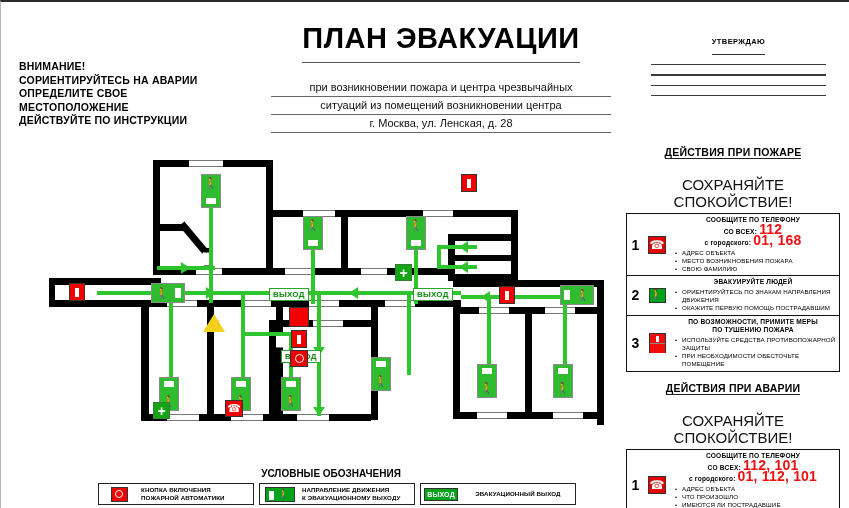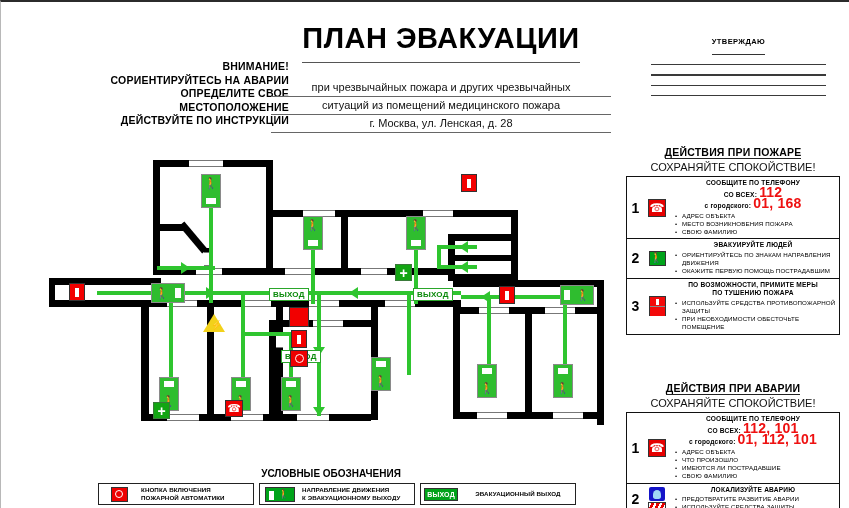--- a/index.html
+++ b/index.html
@@ -13,21 +13,21 @@
     position: relative;
     width: 849px; height: 508px;
     background: #fff;
     border-top: 2px solid #2b2b2b;
     border-left: 1px solid #b8b8b8;
   }
 
   
   #warning-block {
     position: absolute; left: 18px; top: 58px; width: 270px;
-    text-align: right; font-weight: bold; font-size: 10.5px;
+    text-align: left; font-weight: bold; font-size: 10.5px;
     line-height: 13.5px; color: #000; letter-spacing: .2px;
   }
   #title-block { position: absolute; left: 270px; top: 20px; width: 340px; text-align: center; }
   #main-title {
     font-size: 29px; font-weight: bold; letter-spacing: .5px; color: #000;
     padding-bottom: 7px; border-bottom: 1.4px solid #555; display: inline-block;
   }
   #subtitle { margin-top: 16px; font-size: 11px; line-height: 16.5px; color: #111; }
   #subtitle span { display: block; border-bottom: 1px solid #666; padding-bottom: .5px; }
 
@@ -35,21 +35,21 @@
   #approve-label { font-size: 7.5px; font-weight: bold; letter-spacing: .4px; border-bottom: 1px solid #333; display: inline-block; padding-bottom: 8px;}
   .approve-line { height: 1.3px; background: #3a3a3a; margin: 9px 0 0 0; }
 
   
   .panel { position: absolute; width: 214px; left: 625px; }
   .panel-title {
     text-align: center; font-size: 10.5px; font-weight: bold; color: #000;
     border-bottom: 1.3px solid #222; display: inline-block; letter-spacing: .2px;
   }
   .panel-title-wrap { text-align:center; }
-  .panel-sub { text-align: center; font-size: 11px; color: #111; margin-top: 1px; margin-bottom: 3px; }
+  .panel-sub { text-align: center; font-size: 15px; color: #111; margin-top: 16px; margin-bottom: 3px; }
   .itable { border: 1.4px solid #111; width: 100%; }
   .irow { display: flex; border-bottom: 1.2px solid #111; }
   .irow:last-child { border-bottom: none; }
   .inum { width: 17px; flex: 0 0 17px; display: flex; align-items: center; justify-content: center;
           font-size: 14px; font-weight: bold; }
   .iicon { width: 26px; flex: 0 0 26px; display: flex; align-items: center; justify-content: center; }
   .ibody { flex: 1; padding: 2px 3px 2px 0; }
   .ihead { text-align: center; font-size: 6.6px; font-weight: bold; letter-spacing: .2px; line-height: 8.6px; }
   .ihead .red { color: #ee1111; font-size: 14px; }
   .bullets { margin-top: 1px; }
@@ -132,22 +132,22 @@
     <div>ВНИМАНИЕ!</div>
     <div>СОРИЕНТИРУЙТЕСЬ НА АВАРИИ</div>
     <div>ОПРЕДЕЛИТЕ СВОЕ</div>
     <div>МЕСТОПОЛОЖЕНИЕ</div>
     <div>ДЕЙСТВУЙТЕ ПО ИНСТРУКЦИИ</div>
   </div>
 
   <div id="title-block">
     <div id="main-title">ПЛАН ЭВАКУАЦИИ</div>
     <div id="subtitle">
-      <span>при чрезвычайных пожара и других чрезвычайных</span>
-      <span>ситуаций из помещений медицинского пожара</span>
+      <span>при возникновении пожара и центра чрезвычайных</span>
+      <span>ситуаций из помещений возникновении центра</span>
       <span>г. Москва, ул. Ленская, д. 28</span>
     </div>
   </div>
 
   <div id="approve-block">
     <div id="approve-label">УТВЕРЖДАЮ</div>
     <div class="approve-line"></div>
     <div class="approve-line"></div>
     <div class="approve-line"></div>
     <div class="approve-line"></div>

